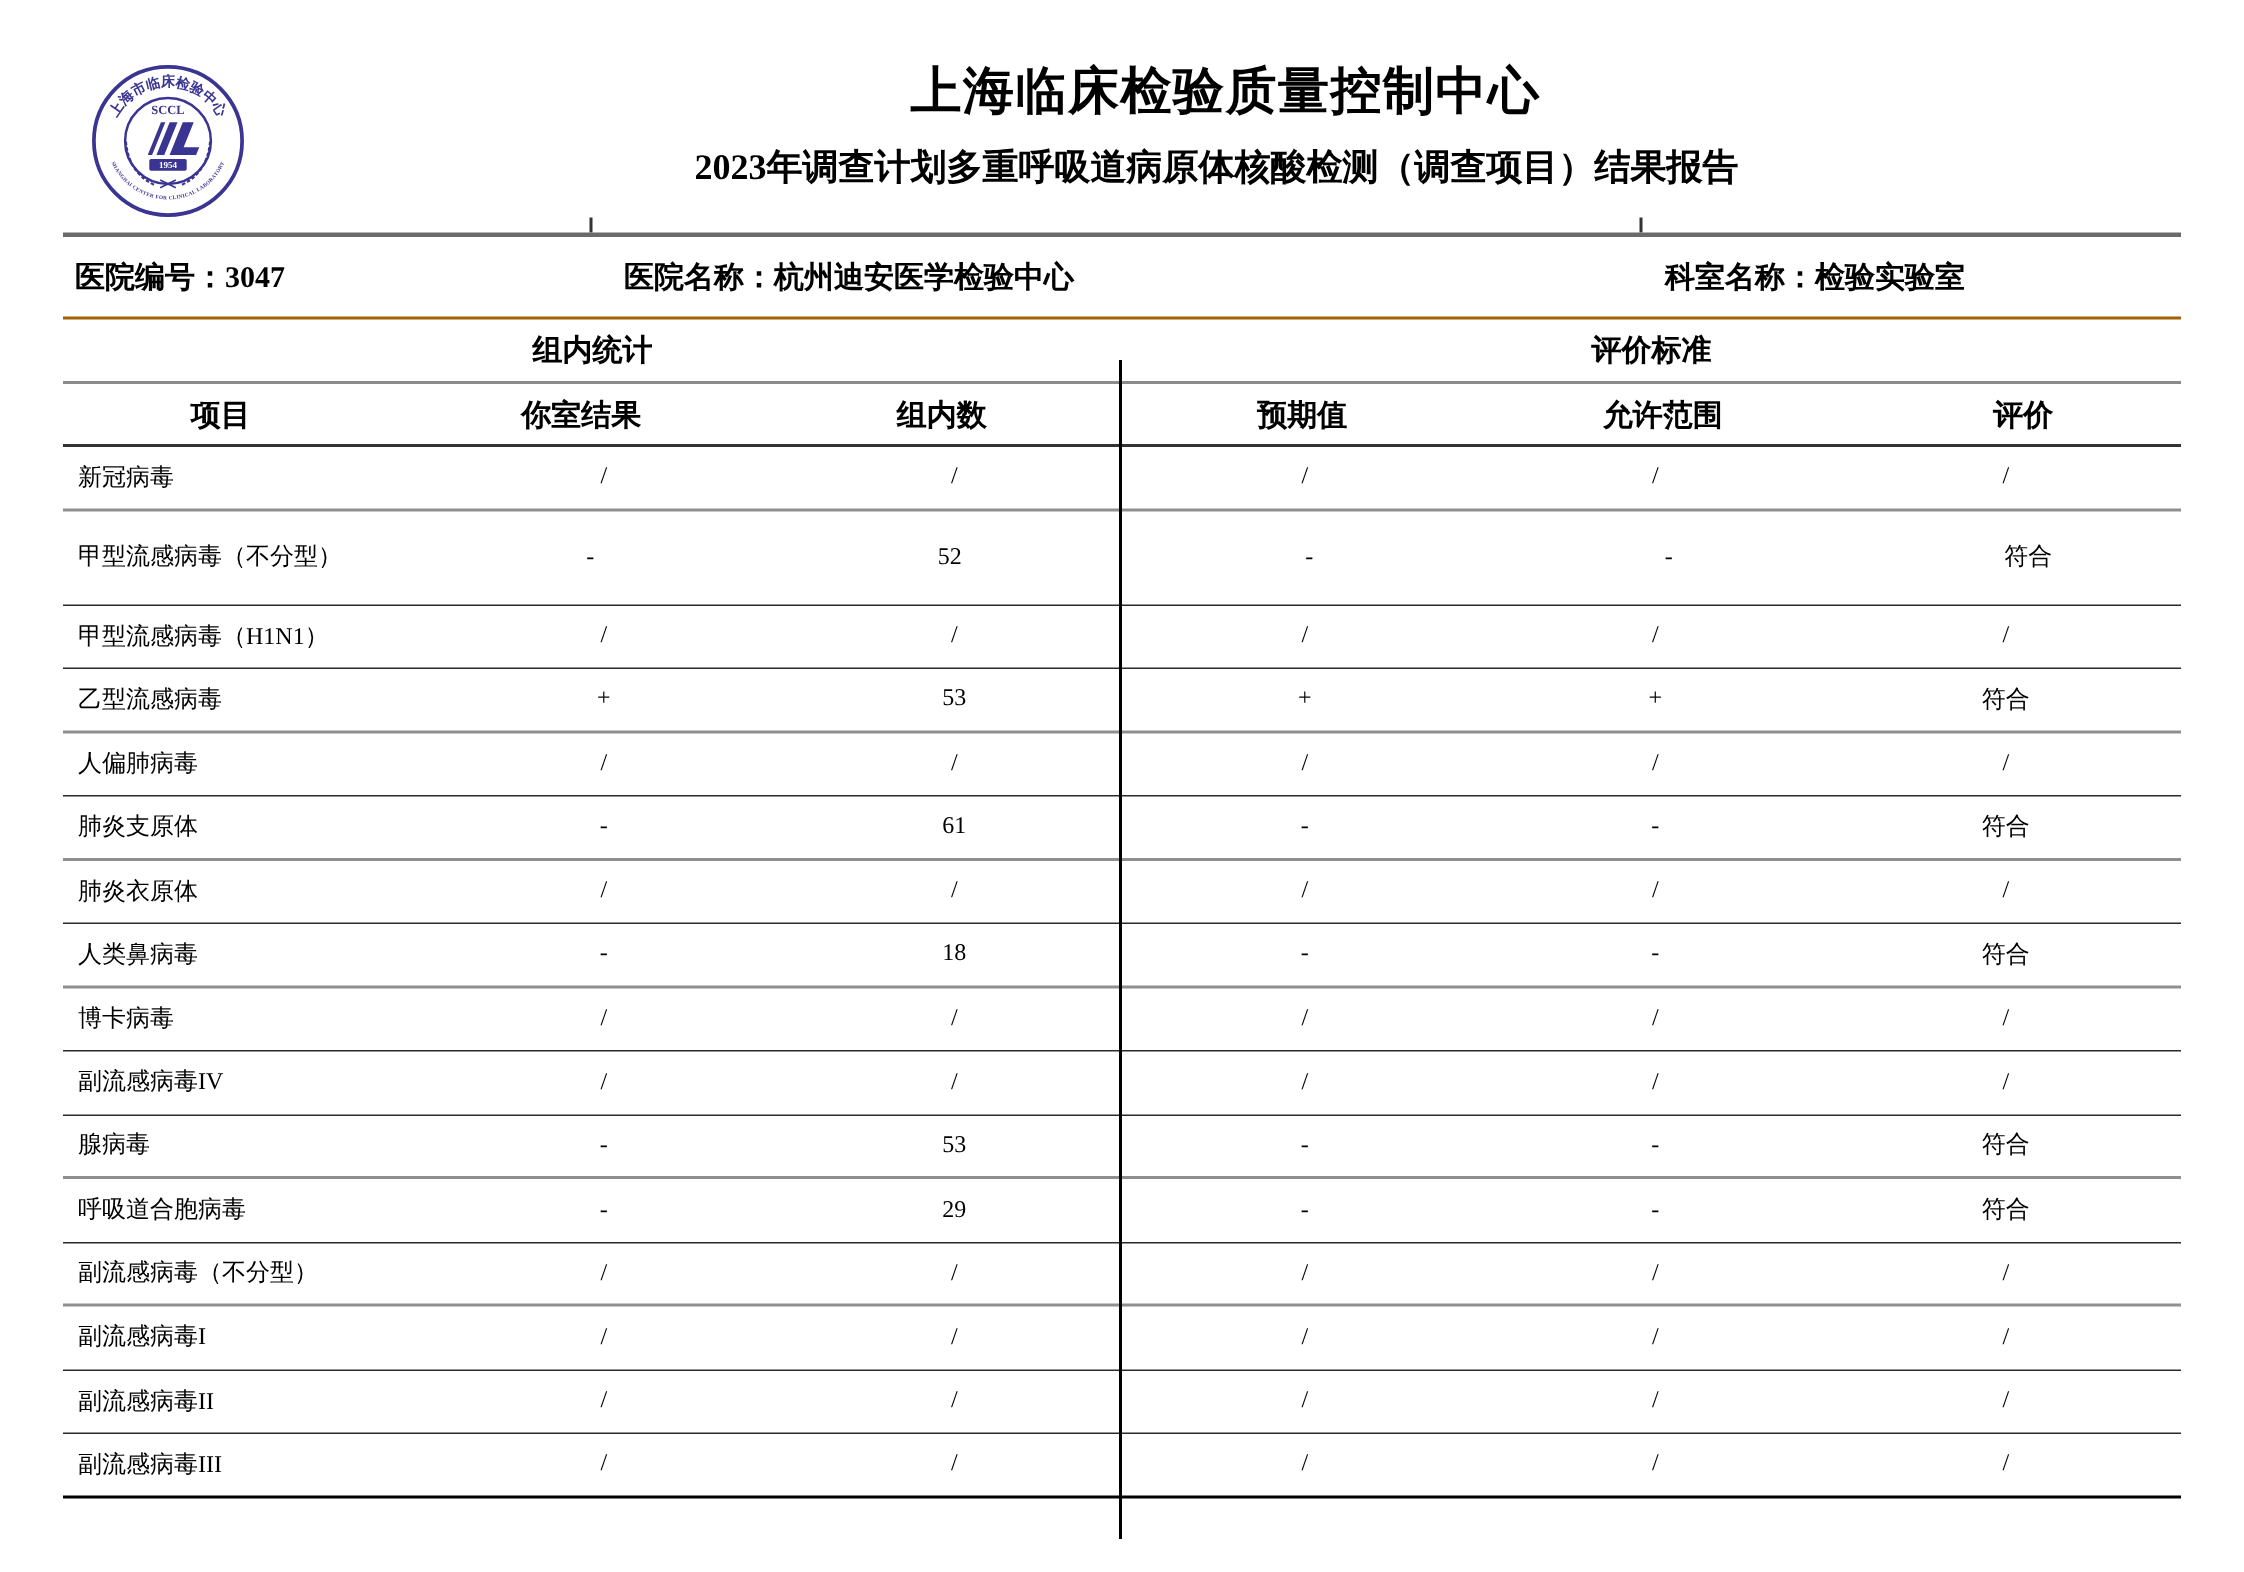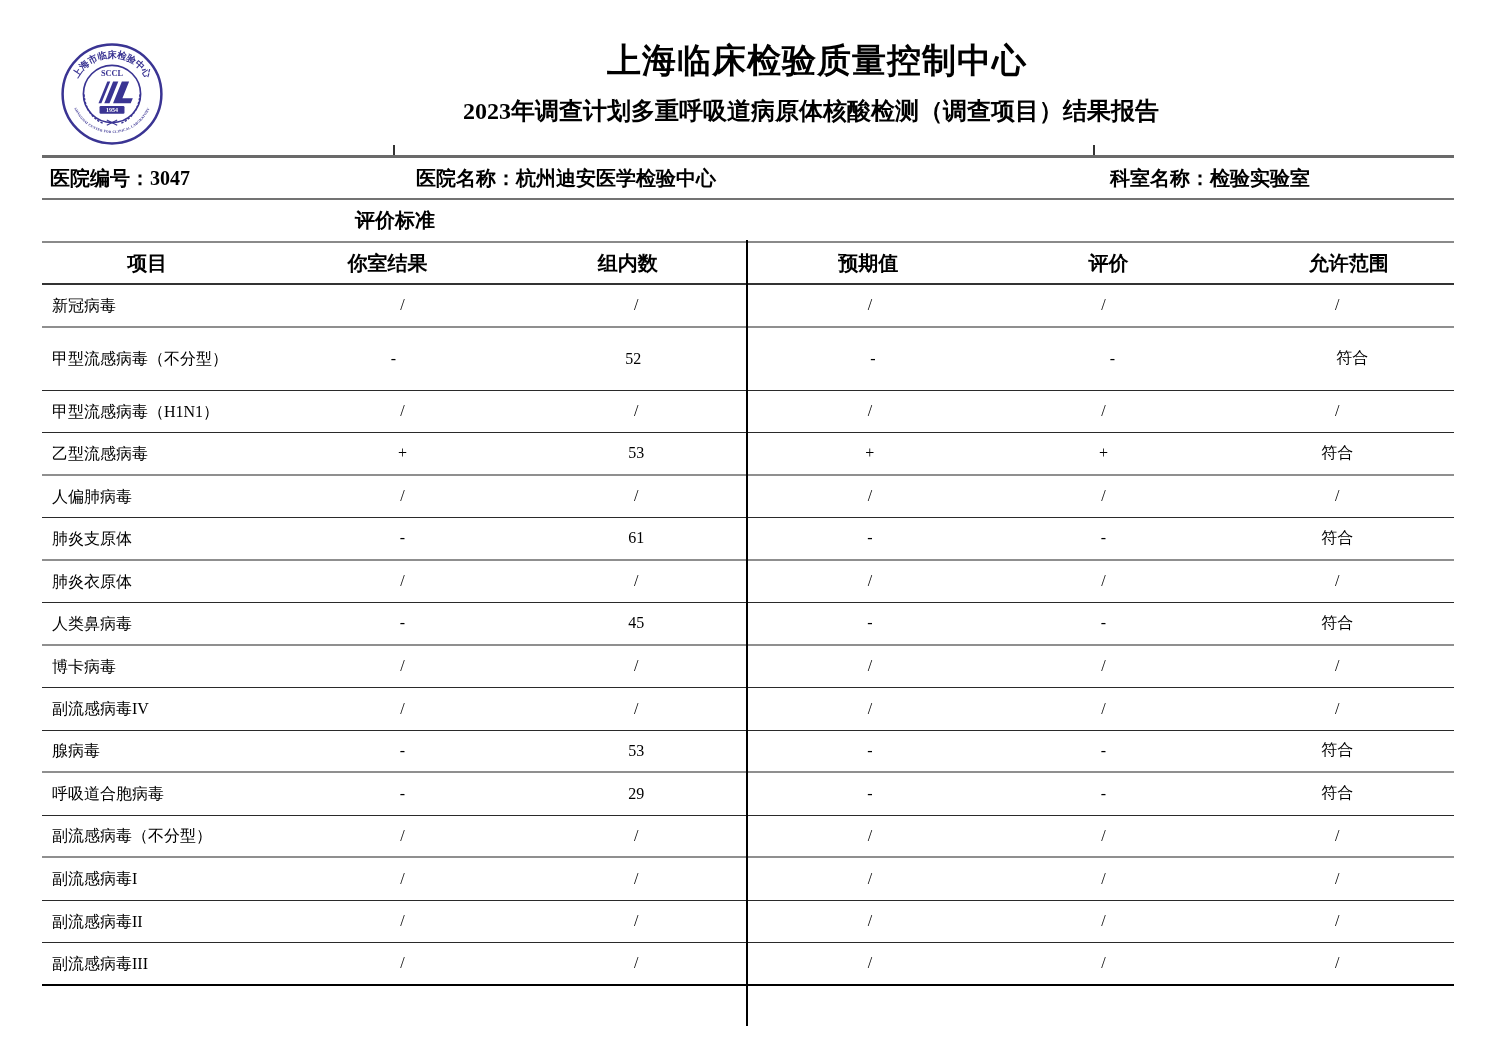--- a/index.html
+++ b/index.html
@@ -19,21 +19,21 @@
   .logo{position:absolute;left:60px;top:42px;width:104px;height:104px;}
 
   
   .report{position:absolute;left:42px;top:155px;width:1412px;box-sizing:border-box;}
   .report *{box-sizing:border-box;}
   .tick{position:absolute;top:-10px;width:2px;height:10px;background:#333;}
   .tick.t1{left:351px;}
   .tick.t2{left:1051px;}
 
   .info-row{position:relative;font-weight:bold;font-size:20px;}
-  .info-row.first{border-top:3px solid #6a6a6a;border-bottom:2px solid #737373;height:45px;}
+  .info-row.first{border-top:3px solid #6a6a6a;border-bottom:2px solid #a16207;height:58px;}
   .info-row.second{border-bottom:1px solid #222;height:40px;}
   .info-cell{position:absolute;top:50%;transform:translateY(-50%);white-space:nowrap;}
   .ic-a{left:8px;}
   .ic-b{left:374px;}
   .ic-c{left:1068px;}
 
   .group-row{display:flex;height:43px;align-items:center;border-bottom:2px solid #8a8a8a;
     font-weight:bold;font-size:20px;}
   .group-cell{width:50%;text-align:center;}
 
@@ -96,30 +96,31 @@
     <div class="tick t2"></div>
 
     <div class="info-row first">
       <span class="info-cell ic-a">医院编号：3047</span>
       <span class="info-cell ic-b">医院名称：杭州迪安医学检验中心</span>
       <span class="info-cell ic-c">科室名称：检验实验室</span>
     </div>
 
 
     <div class="group-row">
+      <div class="group-cell">组内统计</div>
       <div class="group-cell">评价标准</div>
     </div>
 
     <div class="colhead-row">
       <div class="col">项目</div>
       <div class="col">你室结果</div>
       <div class="col">组内数</div>
       <div class="col">预期值</div>
+      <div class="col">允许范围</div>
       <div class="col">评价</div>
-      <div class="col">允许范围</div>
     </div>
 
     <div>
   <div class="trow gray">
     <div class="tcell item">新冠病毒</div>
     <div class="tcell">/</div>
     <div class="tcell">/</div>
     <div class="tcell">/</div>
     <div class="tcell">/</div>
     <div class="tcell">/</div>
@@ -175,21 +176,21 @@
     <div class="tcell">/</div>
     <div class="tcell">/</div>
     <div class="tcell">/</div>
     <div class="tcell">/</div>
     <div class="tcell">/</div>
   </div>
 
   <div class="trow gray">
     <div class="tcell item">人类鼻病毒</div>
     <div class="tcell">-</div>
-    <div class="tcell">45</div>
+    <div class="tcell">18</div>
     <div class="tcell">-</div>
     <div class="tcell">-</div>
     <div class="tcell">符合</div>
   </div>
 
   <div class="trow">
     <div class="tcell item">博卡病毒</div>
     <div class="tcell">/</div>
     <div class="tcell">/</div>
     <div class="tcell">/</div>

